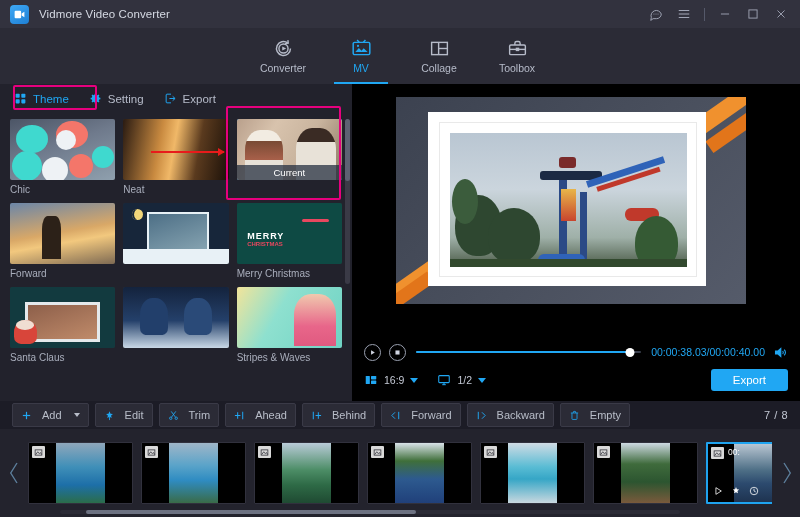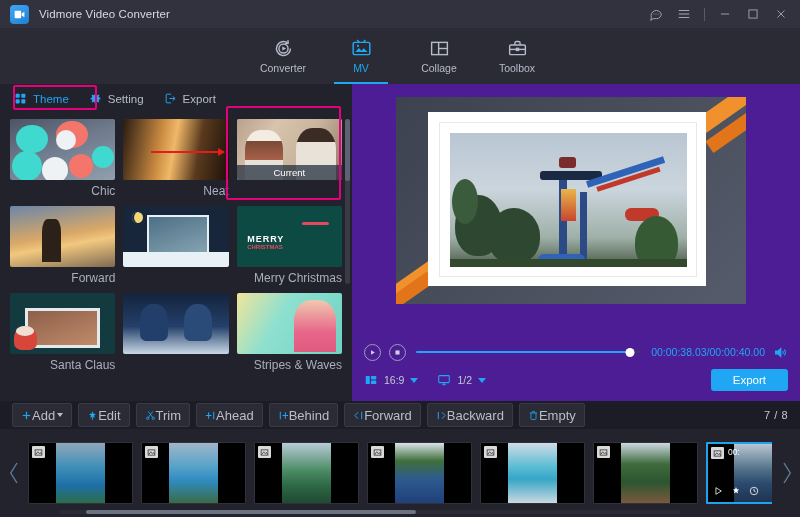--- a/index.html
+++ b/index.html
@@ -78,21 +78,21 @@
     display:grid; grid-template-columns:repeat(3,1fr); gap:6px 8px;
     align-content:start; position:relative;
   }
   .tcard { display:flex; flex-direction:column; cursor:default; }
   .tthumb {
     width:100%; height:61px; border-radius:2px; position:relative; overflow:hidden;
     background:#333;
   }
   .tcard.sel .tthumb { outline:2px solid #2196f3; outline-offset:-2px; }
   .tlabel {
-    text-align:right; font-size:12px; color:#a9aebc; padding:4px 0 2px;
+    text-align:left; font-size:10px; color:#a9aebc; padding:4px 0 2px;
     position:relative;
   }
   .tcard.sel .tlabel { color:#2196f3; }
   .curbar {
     position:absolute; left:0; right:0; bottom:0; height:15px;
     background:rgba(30,42,60,.72); color:#fff; font-size:9.5px;
     display:flex; align-items:center; justify-content:center;
   }
   .check {
     position:absolute; left:2px; top:50%; transform:translateY(-50%);
@@ -123,21 +123,21 @@
   .a-santa { background:#123a3f; }
   .a-santa::after{content:"";position:absolute;left:14%;top:24%;width:66%;height:56%;background:linear-gradient(160deg,#8d5f4a,#c08b6a);border:3px solid #e4e9ec;}
   .a-snowy { background:linear-gradient(180deg,#14233d 0%,#24406a 55%,#c9d8e6 100%); }
   .a-stripes { background:linear-gradient(120deg,#f2e49a 0%,#8ee0cf 40%,#6fd3c4 100%); }
   .a-stripes::after{content:"";position:absolute;right:6%;top:12%;width:40%;height:84%;background:linear-gradient(180deg,#f0c9ae 0%,#e8668a 62%,#e05a80 100%);border-radius:40% 40% 0 0;}
   .moon{position:absolute;left:8%;top:10%;width:11px;height:11px;border-radius:50%;background:#f3d77a;box-shadow:3px 0 0 -1px #17263a inset;}
   .merrytxt{position:absolute;left:10%;top:46%;color:#fff;font-size:9px;font-weight:bold;letter-spacing:1px;}
   .merrytxt small{display:block;color:#e8475f;font-size:6px;letter-spacing:0;}
 
   
-  .right { flex:1; display:flex; flex-direction:column; min-width:0; background:#4c1d95; }
+  .right { flex:1; display:flex; flex-direction:column; min-width:0; background:#000000; }
   .stage { flex:1; position:relative; overflow:hidden; min-height:0; padding:8px 8px 0 4px; }
   .canvas {
     position:absolute; left:44px; top:13px; width:350px; height:207px;
     background:linear-gradient(135deg,#3c4250 0%,#4a505e 55%,#555b6a 100%);
     overflow:hidden;
   }
   .bar-tr{position:absolute;width:100px;height:17px;background:#f0912e;transform:rotate(-35deg);right:-26px;top:6px;}
   .bar-tr2{position:absolute;width:60px;height:14px;background:#e2751a;transform:rotate(-35deg);right:-18px;top:26px;}
   .bar-bl{position:absolute;width:96px;height:16px;background:#f0912e;transform:rotate(-35deg);left:-26px;bottom:18px;}
   .bar-bl2{position:absolute;width:58px;height:13px;background:#e2751a;transform:rotate(-35deg);left:-18px;bottom:4px;}
@@ -181,23 +181,23 @@
     margin-left:auto; background:#20a7f3; color:#fff; border-radius:3px;
     padding:5px 22px; font-size:11.5px; cursor:default;
   }
 
   
   .toolbar {
     height:28px; display:flex; align-items:center; gap:6px; padding:0 12px;
     background:#1c1c26; flex:none;
   }
   .tbtn {
-    display:flex; align-items:center; gap:0; height:24px; padding:0 8px;
+    display:flex; align-items:center; gap:10px; height:24px; padding:0 8px;
     background:#2b2b36; border:1px solid #3a3a47; border-radius:2px;
-    color:#b9bec9; font-size:13px; cursor:default;
+    color:#b9bec9; font-size:11px; cursor:default;
   }
   .tbtn .ic{color:#20a7f3;display:flex;align-items:center;}
   .tbtn .ic svg{width:11px;height:11px;}
   .tbtn .dd{width:0;height:0;border-left:3.5px solid transparent;border-right:3.5px solid transparent;border-top:4.5px solid #b9bec9;margin-left:2px;}
   .counter{margin-left:auto;color:#c2c7d3;font-size:11px;letter-spacing:.5px;}
 
   
   .timeline {
     height:88px; background:#23232d; flex:none; display:flex; align-items:center;
     padding:0 6px; gap:6px; position:relative;

